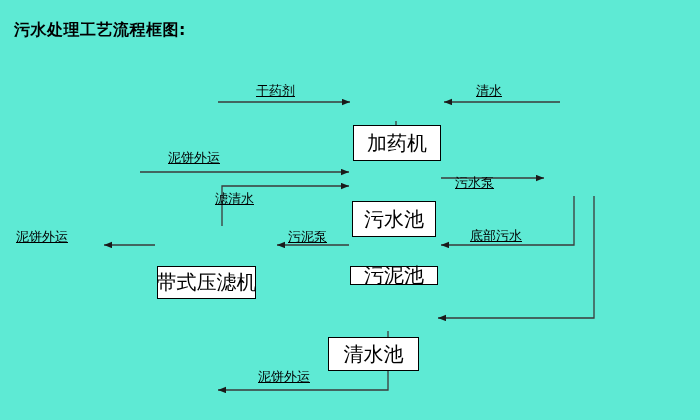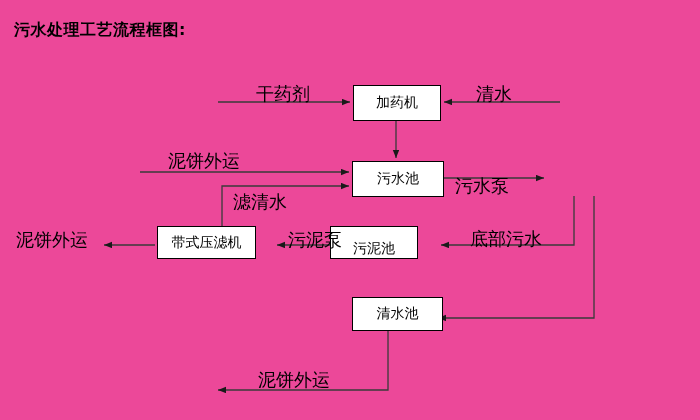--- a/index.html
+++ b/index.html
@@ -7,53 +7,55 @@
     padding: 0;
     background: #ffffff;
   }
   body {
     font-family: "DejaVu Sans", "Liberation Sans", sans-serif;
   }
   #page {
     position: relative;
     width: 700px;
     height: 420px;
-    background: #ec4899;
+    background: #5eead4;
     overflow: hidden;
   }
   #title {
     position: absolute;
     left: 14px;
     top: 20px;
     font-size: 16px;
     font-weight: bold;
     color: #000000;
     letter-spacing: 0.5px;
     white-space: nowrap;
   }
   .node {
     position: absolute;
     box-sizing: border-box;
     border: 1px solid #000000;
     background: #ffffff;
     display: flex;
     align-items: center;
     justify-content: center;
-    font-size: 14px;
+    font-size: 20px;
     color: #000000;
     white-space: nowrap;
     z-index: 3;
+    margin-top: 40px;
   }
   .edge-label {
     position: absolute;
-    font-size: 18px;
+    font-size: 13px;
     color: #000000;
     white-space: nowrap;
     z-index: 4;
     background: transparent;
+    text-decoration: underline;
   }
   #wires {
     position: absolute;
     left: 0;
     top: 0;
     width: 700px;
     height: 420px;
     z-index: 1;
   }
 </style>
@@ -93,44 +95,44 @@
       <path d="M594,196 L594,318 L438,318"></path>
 
       <path d="M388,331 L388,390 L218,390"></path>
     </g>
   </svg>
 
   <div class="node" style="left:353px; top:85px; width:88px; height:36px;">
     <span>加药机</span>
   </div>
 
-  <div class="node" style="left:352px; top:161px; width:92px; height:36px;">
+  <div class="node" style="left:352px; top:161px; width:84px; height:36px;">
     <span>污水池</span>
   </div>
 
 
   <div class="node" style="left:157px; top:226px; width:99px; height:33px;">
     <span>带式压滤机</span>
   </div>
 
-  <div class="node" style="left:330px; top:226px; width:88px; height:33px;align-items:flex-end;">
+  <div class="node" style="left:350px; top:226px; width:88px; height:19px;">
     <span>污泥池</span>
   </div>
 
-  <div class="node" style="left:352px; top:297px; width:91px; height:34px;">
+  <div class="node" style="left:328px; top:297px; width:91px; height:34px;">
     <span>清水池</span>
   </div>
 
   <div class="edge-label" style="left:256px; top:82px;">干药剂</div>
 
   <div class="edge-label" style="left:476px; top:82px;">清水</div>
 
   <div class="edge-label" style="left:168px; top:149px;">泥饼外运</div>
 
-  <div class="edge-label" style="left:233px; top:190px;text-align:center;">滤清水</div>
+  <div class="edge-label" style="left:215px; top:190px;text-align:center;">滤清水</div>
 
   <div class="edge-label" style="left:455px; top:150px;margin-top:24px;">污水泵</div>
 
   <div class="edge-label" style="left:288px; top:228px;">污泥泵</div>
 
   <div class="edge-label" style="left:470px; top:227px;">底部污水</div>
 
   <div class="edge-label" style="left:16px; top:228px;text-align:center;">泥饼外运</div>
 
   <div class="edge-label" style="left:258px; top:368px;">泥饼外运</div>

